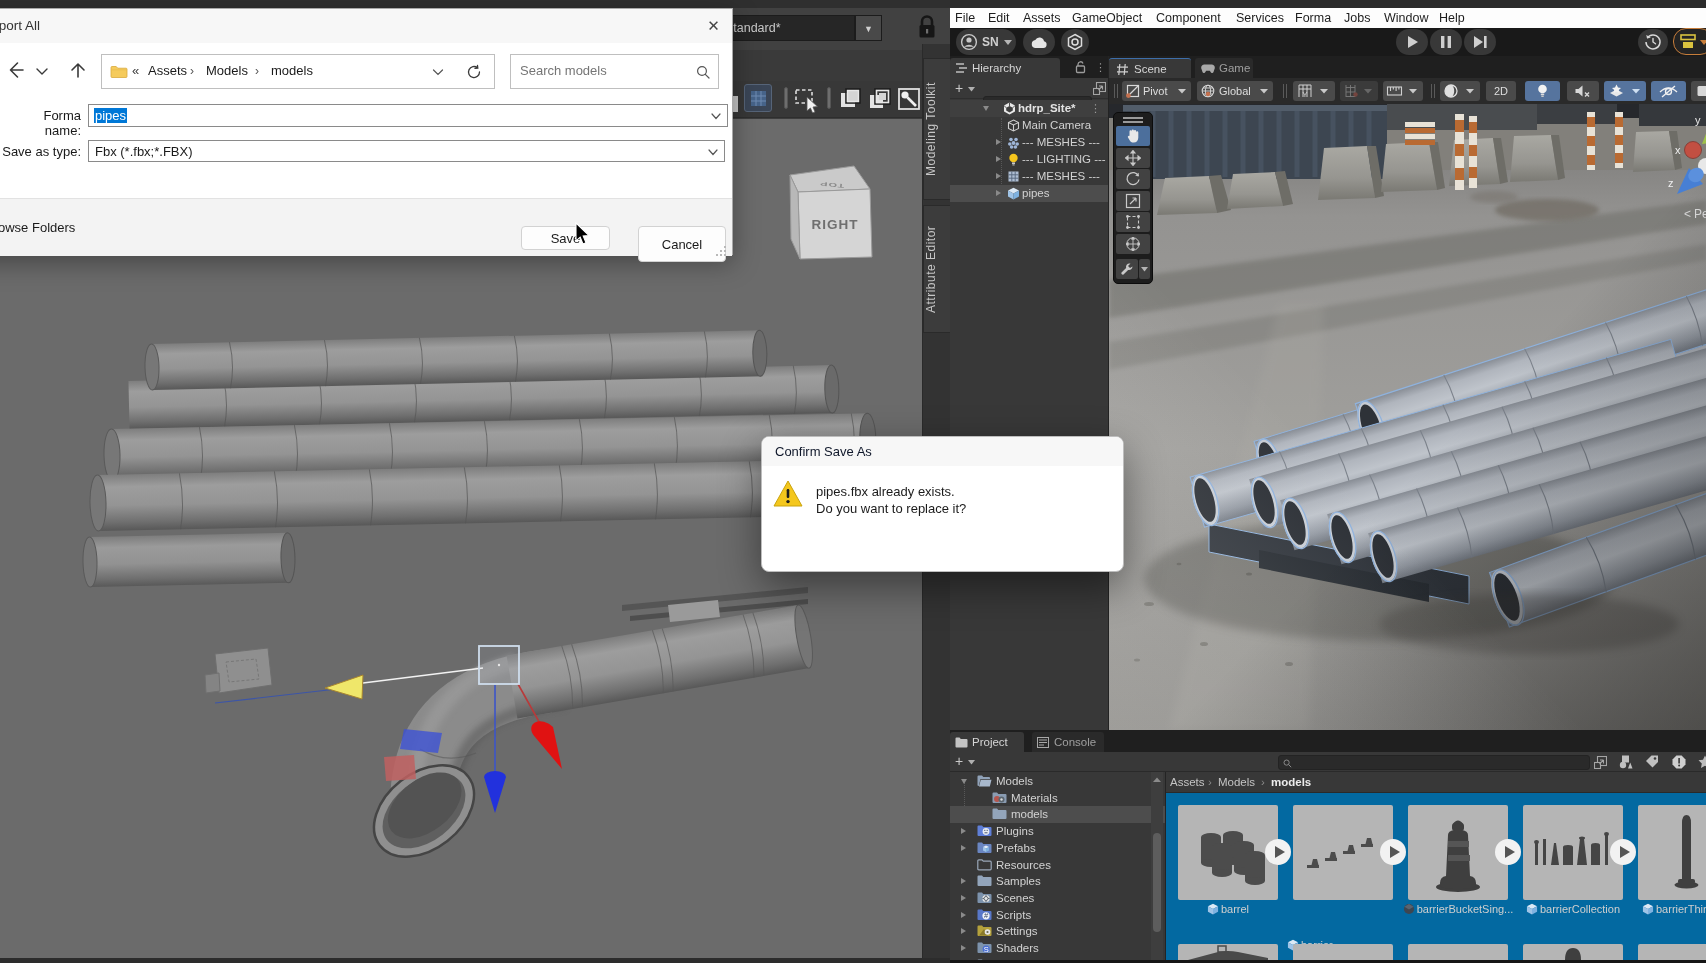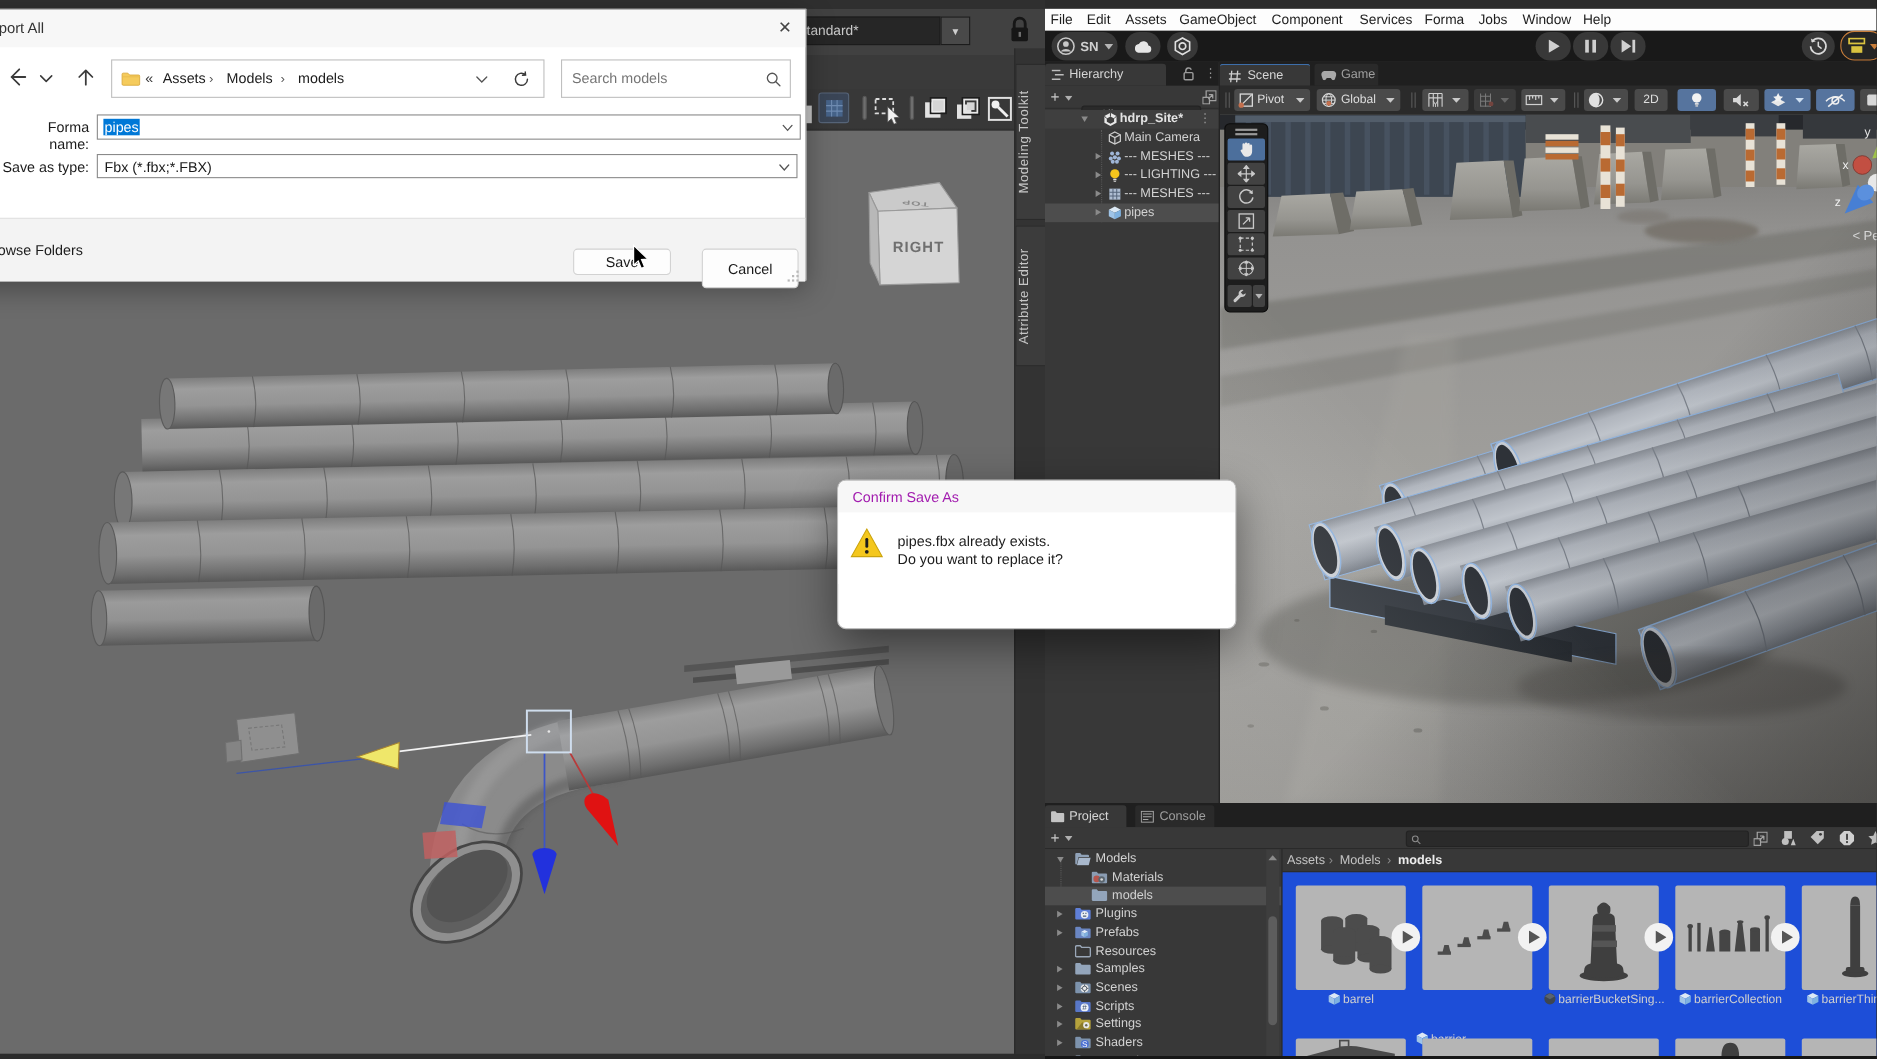--- a/index.html
+++ b/index.html
@@ -60,21 +60,21 @@
 #save-dialog { left:-30px; top:8px; width:763px; height:247px; background:#ffffff; border:1px solid #a8a8a8; box-shadow:0 8px 24px rgba(0,0,0,0.35); font-size:13px; color:#1a1a1a; }
 #sd-titlebar { left:0; top:0; width:100%; height:34px; background:#f7f7f7; }
 #sd-title { left:12px; top:0; height:34px; line-height:34px; font-size:13.5px; color:#333; }
 #sd-close { left:722px; top:1px; width:41px; height:32px; text-align:center; line-height:32px; font-size:15px; color:#444; }
 .sd-input { position:absolute; background:#fff; border:1px solid #8a8a8a; font-size:13px; color:#1a1a1a; }
 #sd-footer { left:0; top:189px; width:100%; height:58px; background:#f3f3f3; border-top:1px solid #e2e2e2; }
 .sd-btn { position:absolute; background:#fdfdfd; border:1px solid #d2d2d2; border-radius:4px; font-size:13px; color:#1a1a1a; text-align:center; }
 
 #confirm-dialog { left:761px; top:436px; width:363px; height:136px; background:#fff; border:1px solid #bdbdbd; border-radius:8px; box-shadow:0 14px 40px rgba(0,0,0,0.45); overflow:hidden; font-size:13px; color:#1b1b1b; }
 #cd-titlebar { left:0; top:0; width:100%; height:29px; background:#f7f7f7; }
-#cd-title { left:13px; top:0; height:29px; line-height:29px; font-size:13px; color:#a21caf; }
+#cd-title { left:13px; top:0; height:29px; line-height:29px; font-size:13px; color:#0f172a; }
 #cd-body { left:0; top:29px; width:100%; height:65px; background:#fff; }
 #cd-footer { left:0; top:94px; width:100%; height:42px; background:#f3f3f3; border-top:1px solid #e7e7e7; }
 .cd-btn { position:absolute; top:9px; width:67px; height:24px; background:#fdfdfd; border:1px solid #d5d5d5; border-radius:4px; font-size:13px; color:#1b1b1b; text-align:center; line-height:22px; }
 #cd-no { outline:2px solid #0067c0; outline-offset:0px; }
 svg { display:block; }
 </style>
 </head>
 <body>
 
 <div id="maya-window" class="abs">
@@ -962,21 +962,21 @@
     </div>
     <div class="abs" style="left:215px; top:42px; width:1px; height:188px; background:#242424;"></div>
 
     <div class="abs" style="left:216px; top:42px; width:540px; height:21px; background:#383838; border-bottom:1px solid #2a2a2a; color:#c4c4c4; font-size:11.5px; line-height:21px;">
       <span class="abs" style="left:4px;">Assets</span>
       <span class="abs" style="left:42px; color:#8a8a8a;">›</span>
       <span class="abs" style="left:52px;">Models</span>
       <span class="abs" style="left:95px; color:#8a8a8a;">›</span>
       <span class="abs" style="left:105px; color:#ececec; font-weight:bold;">models</span>
     </div>
-    <div class="abs" style="left:216px; top:63px; width:540px; height:167px; background:#1d4ed8; overflow:hidden;text-decoration:underline;">
+    <div class="abs" style="left:216px; top:63px; width:540px; height:167px; background:#0369a1; overflow:hidden;text-decoration:underline;">
 
       <div class="tile" style="left:12px; top:12px;">
         <svg width="100" height="95" viewBox="0 0 100 95">
             <g fill="#4c4c4c">
               <ellipse cx="33" cy="32" rx="10" ry="4"></ellipse>
               <rect x="23" y="32" width="20" height="26"></rect>
               <ellipse cx="33" cy="58" rx="10" ry="4"></ellipse>
               <ellipse cx="55" cy="30" rx="10" ry="4"></ellipse>
               <rect x="45" y="30" width="20" height="26"></rect>
               <ellipse cx="55" cy="56" rx="10" ry="4"></ellipse>

